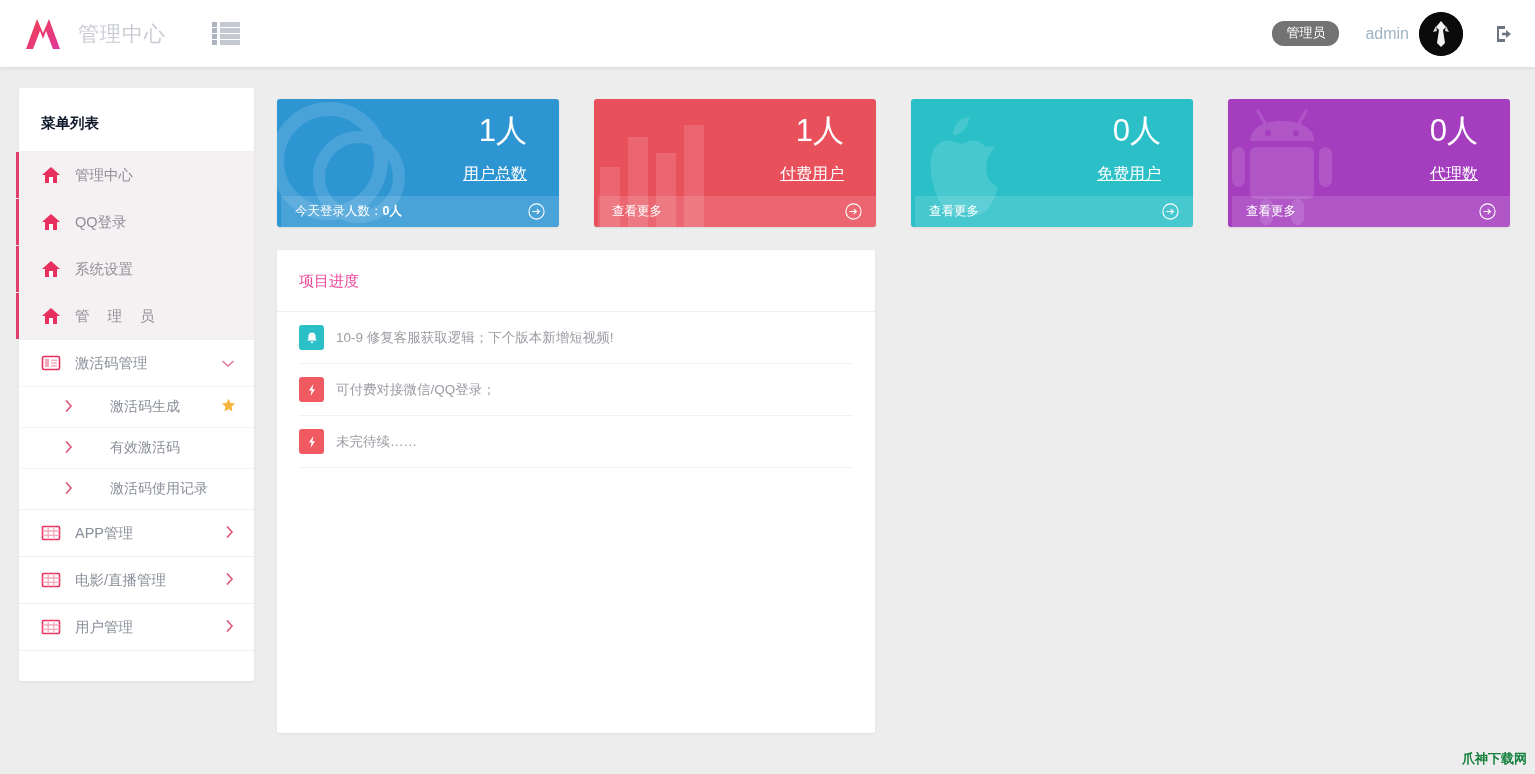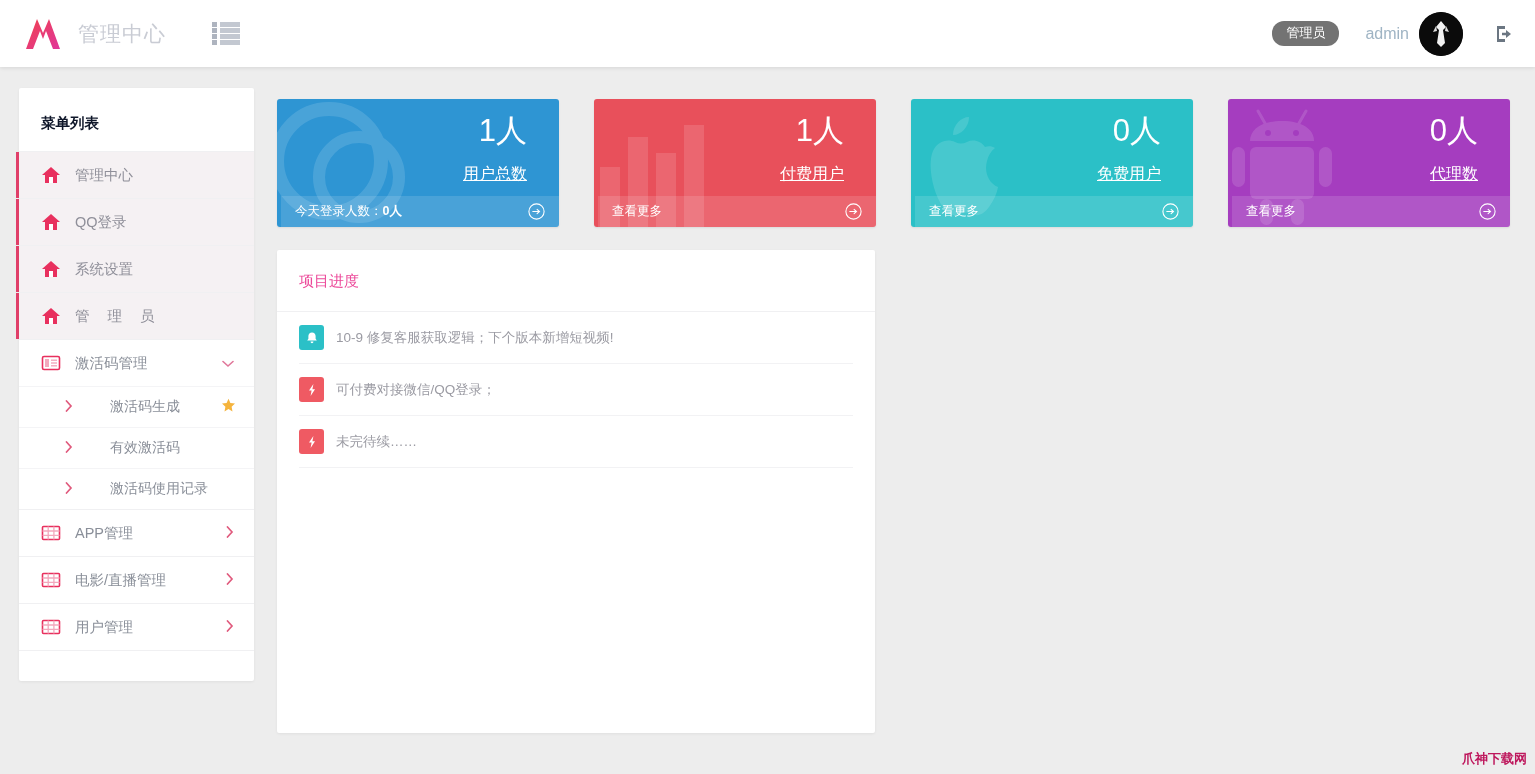--- a/index.html
+++ b/index.html
@@ -154,21 +154,21 @@
     display: flex; align-items: center; justify-content: center;
     color: #ffffff;
   }
   .ic-bell  { background: #2bc0c7; }
   .ic-bolt  { background: #ef5a63; }
   .prog-text { font-size: 13.5px; color: #9b9ba3; margin-left: 12px; }
 
   
   .watermark {
     position: absolute; right: 8px; bottom: 6px;
-    font-size: 13px; font-weight: bold; color: #be185d;
+    font-size: 13px; font-weight: bold; color: #15803d;
     letter-spacing: 0px;
   }
 </style>
 </head>
 <body>
 
 <div class="header">
 
   <div class="logo-wrap">
     <span>

